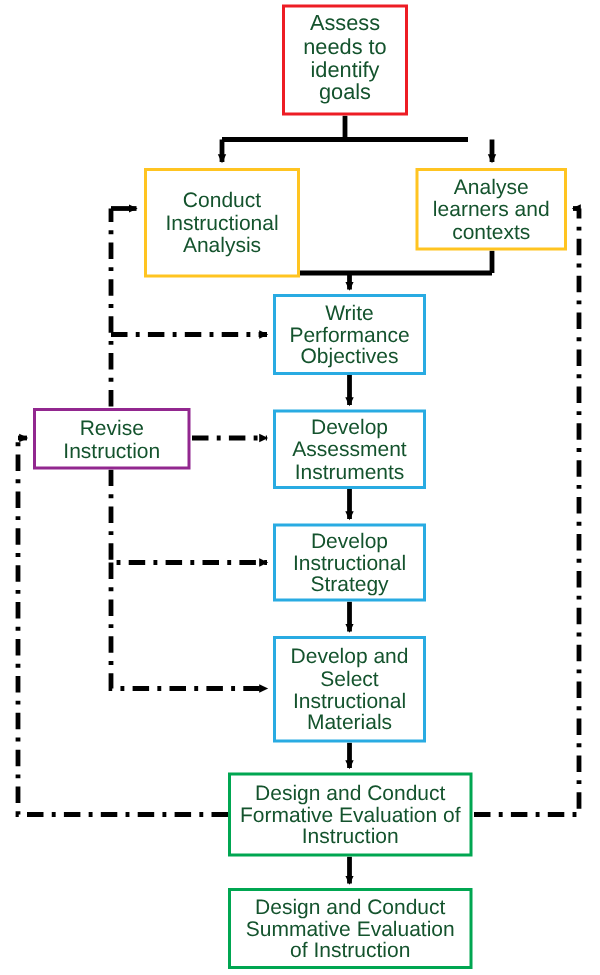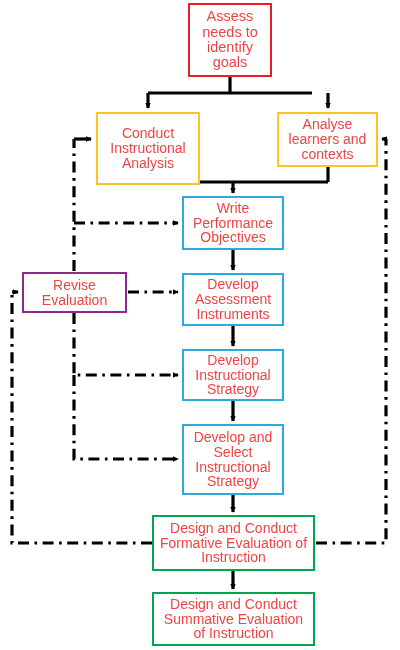--- a/index.html
+++ b/index.html
@@ -24,21 +24,21 @@
     pointer-events: none;
   }
   .node {
     position: absolute;
     box-sizing: border-box;
     background: #ffffff;
     display: flex;
     align-items: center;
     justify-content: center;
     text-align: center;
-    color: #ef4444;
+    color: #14532d;
     line-height: 1.06;
     z-index: 3;
   }
   .node .lbl {
     display: block;
     white-space: pre-line;
     padding: 0 2px;
   }
   .n-assess   { left: 188px; top: 3px;   width: 84px;  height: 74px;  border: 2.5px solid #ED1C24; font-size: 14.5px; }
   .n-conduct  { left: 96px;  top: 112px; width: 104px; height: 73px;  border: 2.5px solid #FFC421; font-size: 14px; }
@@ -134,26 +134,26 @@
   <div class="node n-strategy">
     <span class="lbl">Develop
 Instructional
 Strategy</span>
   </div>
 
   <div class="node n-materials">
     <span class="lbl">Develop and
 Select
 Instructional
-Strategy</span>
+Materials</span>
   </div>
 
   <div class="node n-revise">
     <span class="lbl">Revise
-Evaluation</span>
+Instruction</span>
   </div>
 
   <div class="node n-formative">
     <span class="lbl">Design and Conduct
 Formative Evaluation of
 Instruction</span>
   </div>
 
   <div class="node n-summative">
     <span class="lbl">Design and Conduct

